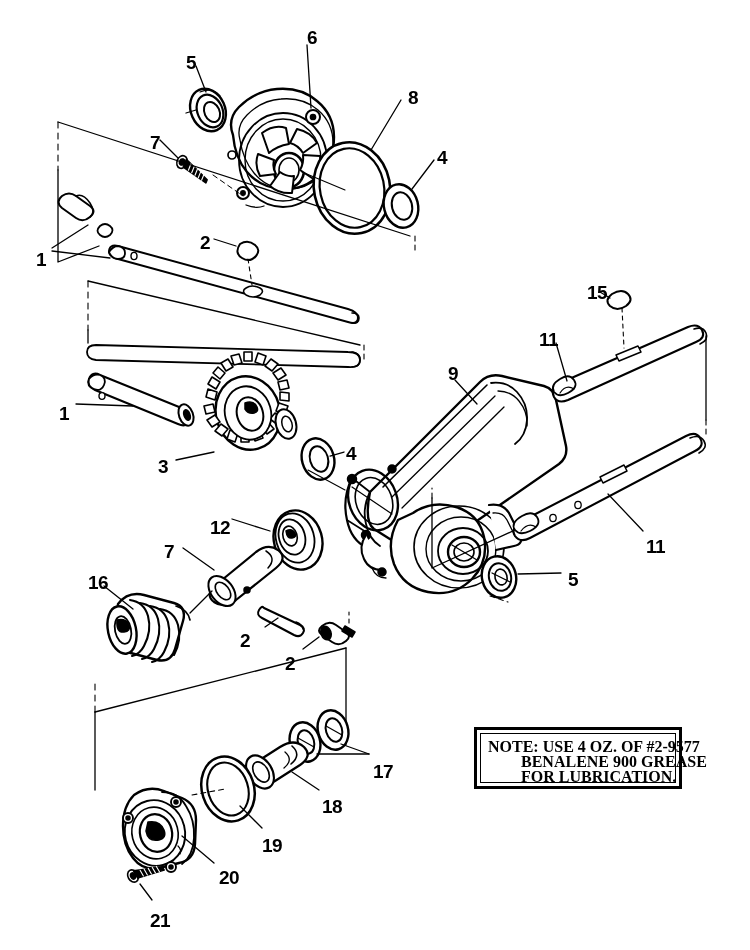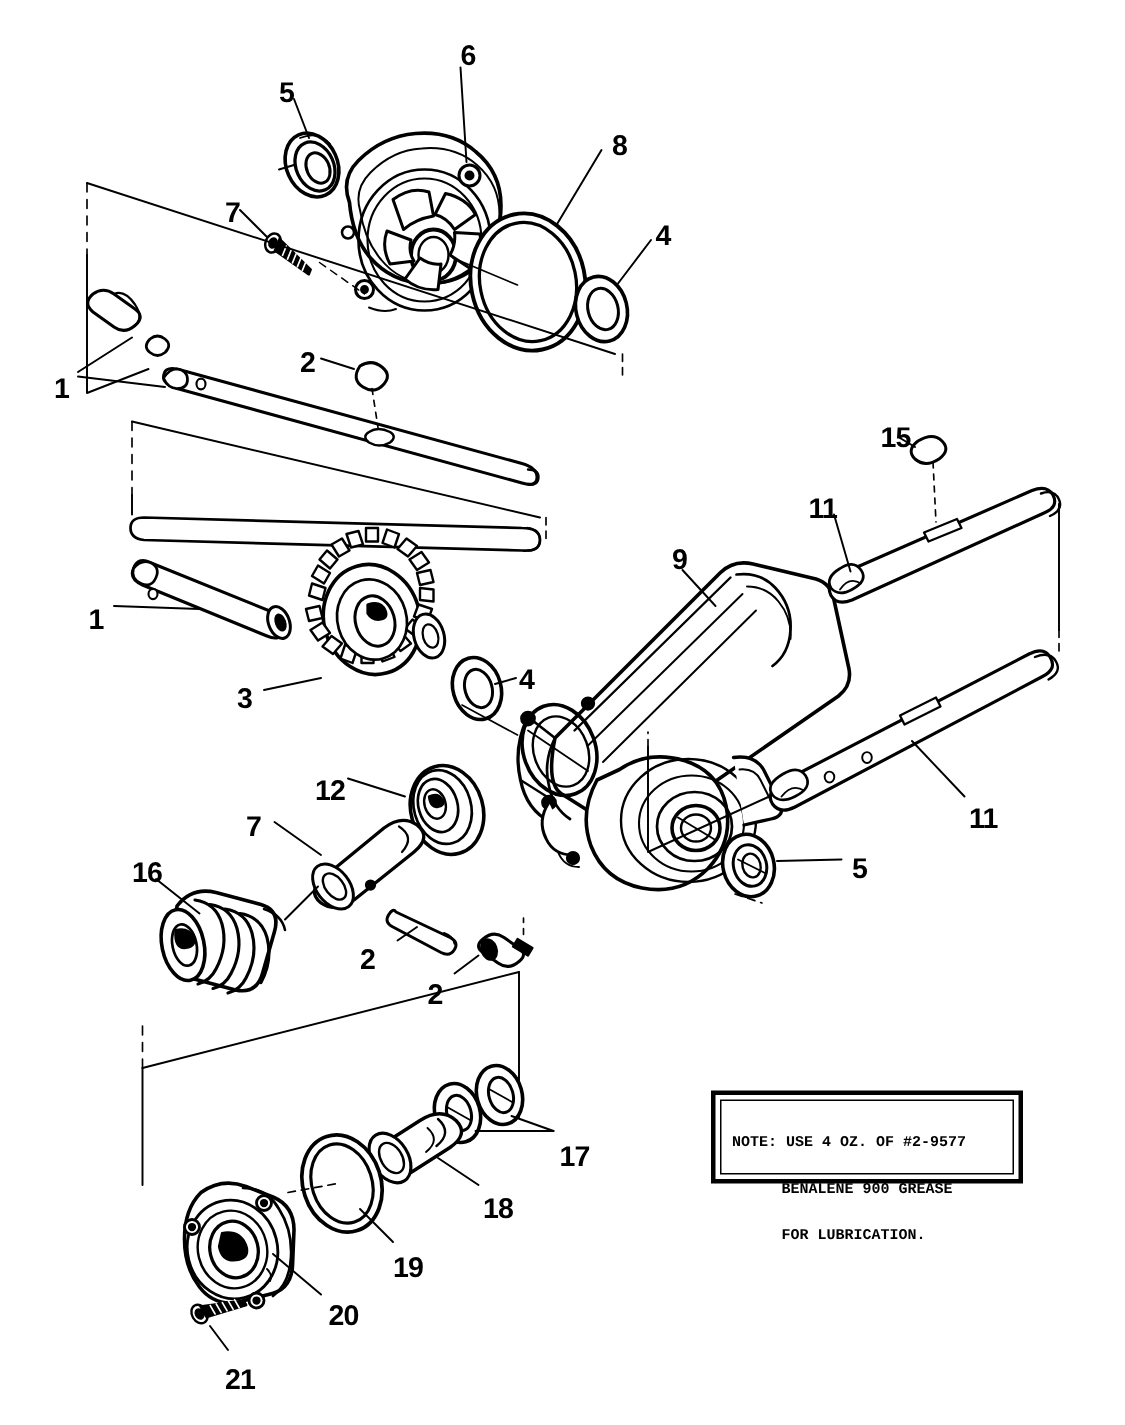--- a/index.html
+++ b/index.html
@@ -16,22 +16,22 @@
       font-family:"Liberation Sans",sans-serif;font-size:40px;
       font-weight:bold;color:#c9c9c9;letter-spacing:0px;
       white-space:nowrap;pointer-events:none;}
 
   #noteBox{position:absolute;left:474px;top:727px;width:208px;height:62px;
            background:#fff;border:3px solid #000;
            box-sizing:border-box;}
   #noteInner{position:absolute;left:3px;top:3px;right:3px;bottom:3px;
              border:1px solid #000;box-sizing:border-box;
              padding:5px 0 0 7px;}
-  .noteLine{font-family:Liberation Mono, monospace;font-weight:bold;
-            font-size:10px;color:#000;line-height:15px;white-space:nowrap;margin-top:16px;}
+  .noteLine{font-family:Liberation Serif, serif;font-weight:bold;
+            font-size:16px;color:#000;line-height:15px;white-space:nowrap;}
   .noteIndent{padding-left:33px;}
 </style>
 </head>
 <body>
 
 <div id="stage">
 
   <svg id="art" viewBox="0 0 750 950">
     <defs>
       <g id="hexbolt">

